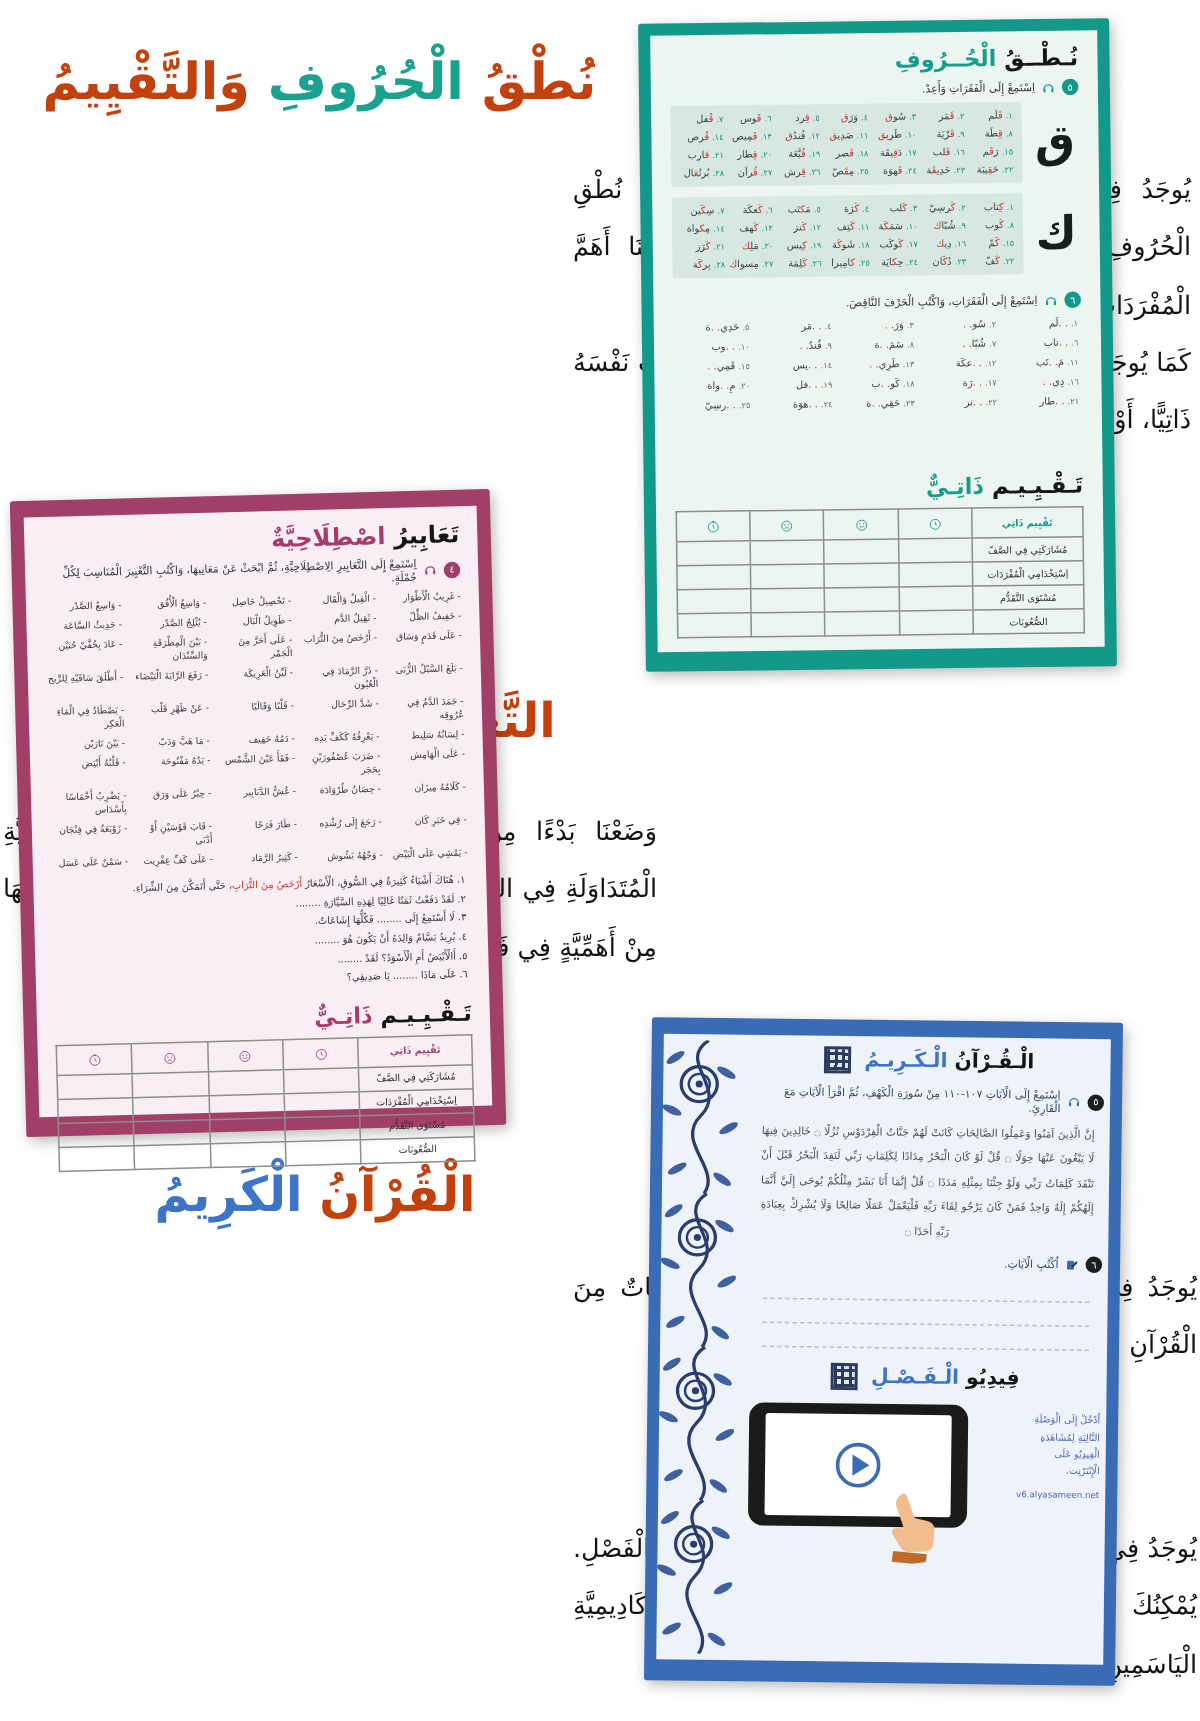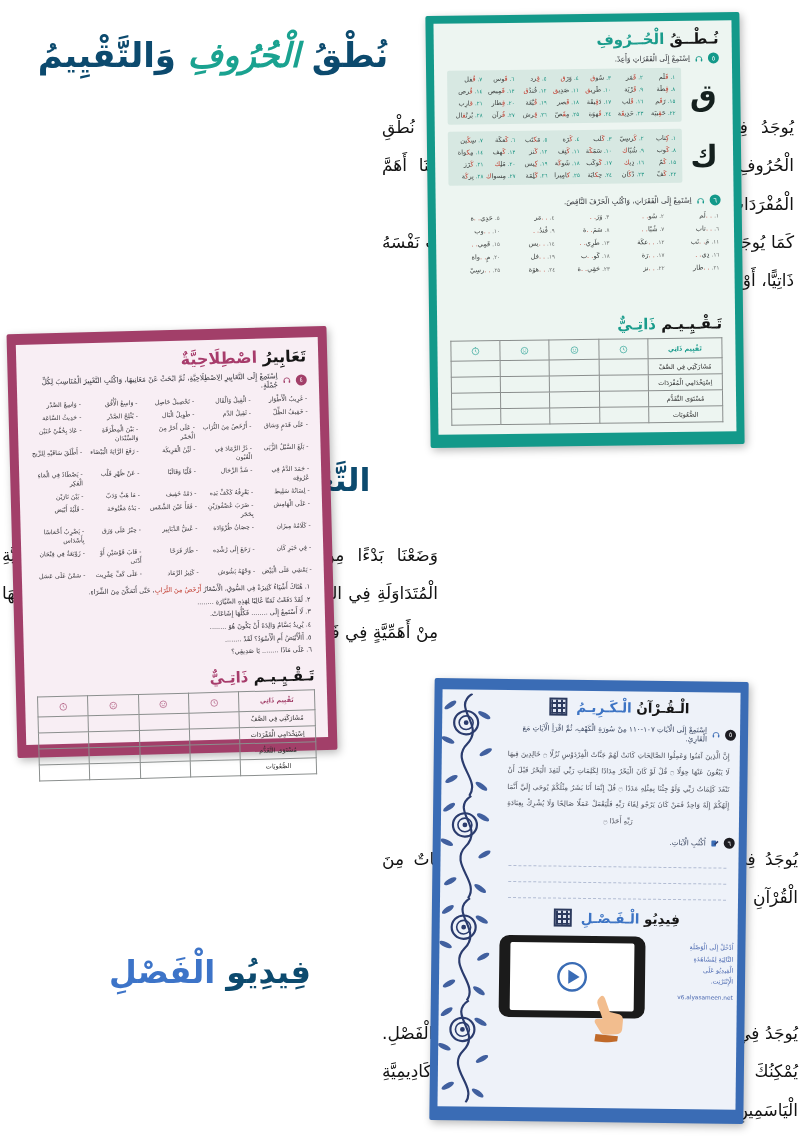--- a/index.html
+++ b/index.html
@@ -1,22 +1,22 @@
 <!DOCTYPE html>
 <html lang="ar"><head>
 <meta charset="utf-8">
 <style>
   html,body{margin:0;padding:0;background:#fff;}
   .canvas{position:relative;width:800px;height:1147px;background:#ffffff;overflow:hidden;
           font-family:"DejaVu Sans", sans-serif;direction:rtl;}
   
   .big-title{position:absolute;text-align:center;font-weight:bold;line-height:1.25;letter-spacing:0;}
-  .big-title .c1{color:#0c4a6e;}
+  .big-title .c1{color:#c2410c;}
   #title1{right:380px;left:6px;top:34px;font-size:34px;}
-  #title1 .c2{color:#1aa290;font-style:italic;}
+  #title1 .c2{color:#1aa290;}
   #title2{left:2px;width:438px;top:460px;font-size:32px;}
   #title2 .c2{color:#a53d6d;}
   #title3{right:410px;left:30px;top:776px;font-size:32px;}
   #title3 .c2{color:#3d74c8;}
   #title4{right:410px;left:30px;top:952px;font-size:32px;}
   #title4 .c2{color:#3d74c8;}
   
   .para{position:absolute;color:#131313;font-size:17px;line-height:2.25;text-align:justify;}
   .para p{margin:0;}
   #para1{right:6px;width:412px;top:108px;}
@@ -446,28 +446,28 @@
 
   <div id="title2" class="big-title">
     <span class="c1">التَّعَابِيرُ</span>
     <span class="c2">الِاصْطِلَاحِيَّةُ</span>
   </div>
   <div id="para2" class="para">
     <p>وَضَعْنَا بَدْءًا مِنَ الْفَصْلِ السَّادِسِ أَهَمَّ التَّعَابِيرِ الِاصْطِلَاحِيَّةِ الْمُتَدَاوَلَةِ فِي اللُّغَةِ الْعَرَبِيَّةِ وَالَّتِي تَتَعَلَّقُ بِمَوْضُوعِ الْفَصْلِ لِمَا لَهَا مِنْ أَهَمِّيَّةٍ فِي فَهْمِ تَدَاوُلِيَّةِ اللُّغَةِ.</p>
   </div>
 
 
+  <div id="title3" class="big-title">
+    <span class="c1">الْقُرْآنُ</span>
+    <span class="c2">الْكَرِيمُ</span>
+  </div>
   <div id="para3" class="para">
     <p>يُوجَدُ فِي نِهَايَةِ كُلِّ فَصْلٍ صَفْحَةٌ (اخْتِيَارِيَّةٌ) فِيهَا آيَاتٌ مِنَ الْقُرْآنِ الْكَرِيمِ، وَأَنْشِطَةُ اسْتِمَاعٍ وَقَرَاءَةٍ وَكِتَابَةٍ لَهَا.</p>
   </div>
 
-  <div id="title4" class="big-title">
-    <span class="c1">فِيدِيُو</span>
-    <span class="c2">الْفَصْلِ</span>
-  </div>
   <div id="para4" class="para">
     <p>يُوجَدُ فِي نِهَايَةِ كُلِّ فَصْلٍ مَقْطَعُ فِيدِيُو يَتَعَلَّقُ بِمَوْضُوعِ الْفَصْلِ. يُمْكِنُكَ مُشَاهَدَةُ جَمِيعِ الْمَرْئِيَّاتِ فِي حِسَابِكَ بِأَكَادِيمِيَّةِ الْيَاسَمِينِ.</p>
   </div>
 
   <div id="blue" class="sample">
     <div class="inner">
       <div class="vine">
         <svg class="vine-svg" viewBox="0 0 50 420" preserveAspectRatio="none">
           <defs>
             <g id="vm">

